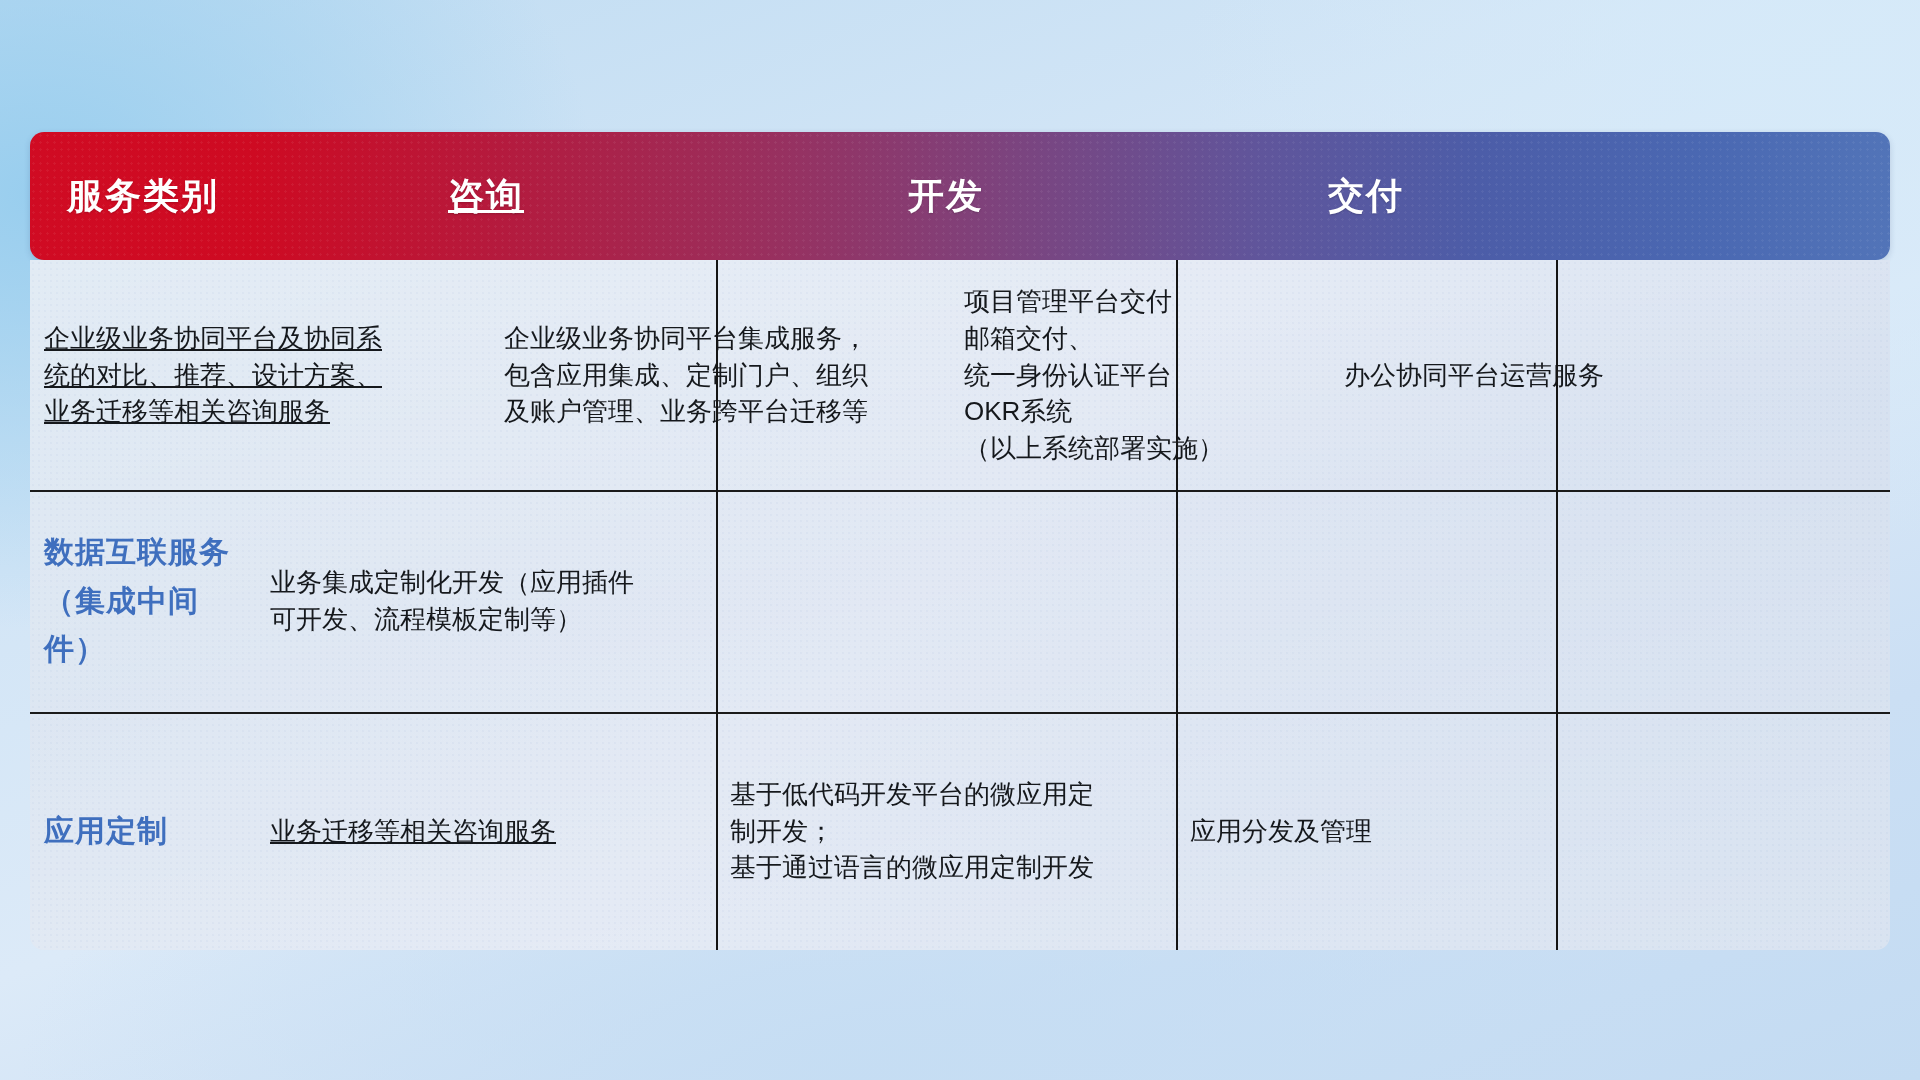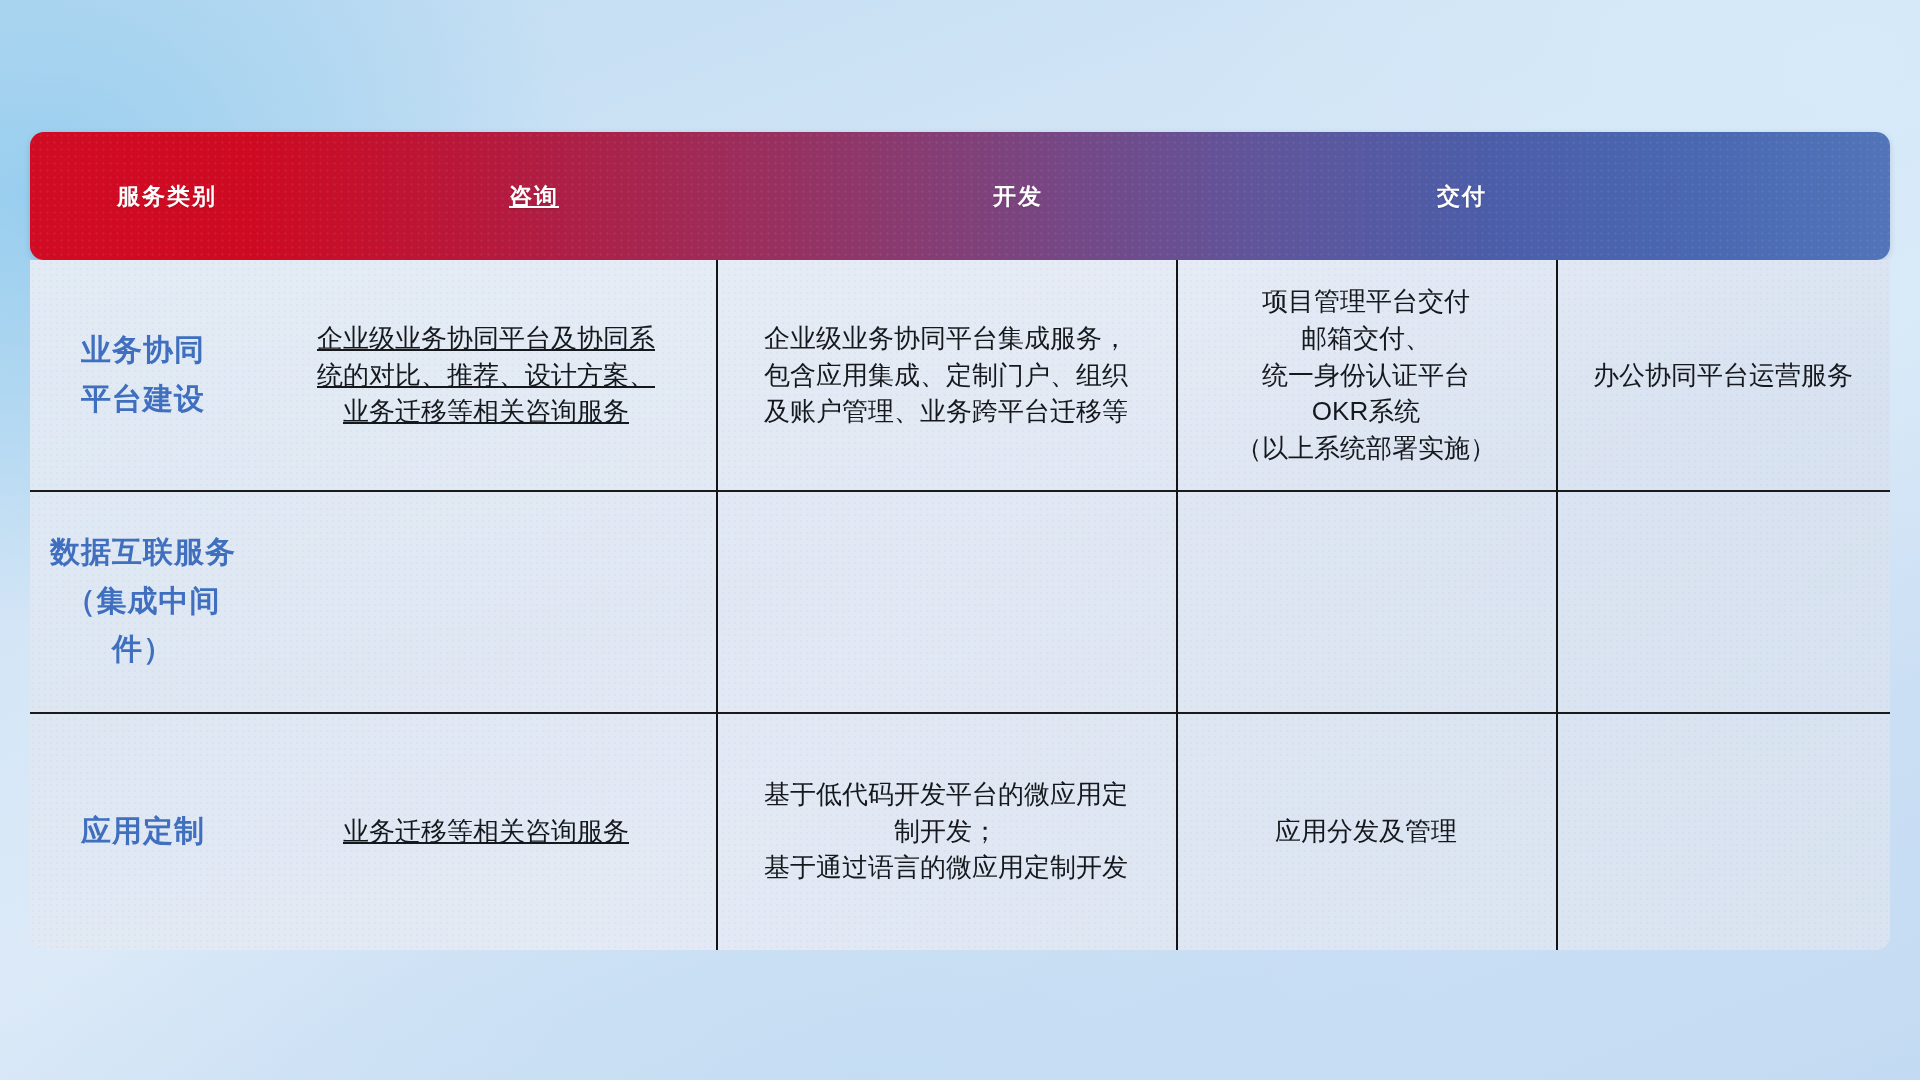--- a/index.html
+++ b/index.html
@@ -59,26 +59,25 @@
     inset:0;
     background-image: radial-gradient(rgba(255,255,255,0.10) 1px, transparent 1.2px);
     background-size: 7px 7px;
     opacity:0.55;
     pointer-events:none;
   }
   .th {
     position: relative;
     z-index: 2;
     color: #ffffff;
-    font-size: 23px;
+    font-size: 36px;
     font-weight: bold;
     letter-spacing: 2px;
     text-align: center;
     text-shadow: 0 1px 2px rgba(0,0,0,0.18);
-    margin-left: 24px;
   }
 
   
   .tbody {
     position: relative;
     height: 690px;
     border-bottom-left-radius: 14px;
     border-bottom-right-radius: 14px;
     overflow: hidden;
     background:
@@ -122,21 +121,21 @@
     width: 2px;
     background: #141414;
     z-index: 4;
   }
 
   .cell {
     position: relative;
     z-index: 2;
     box-sizing: border-box;
     padding: 6px 14px;
-    text-align: center;
+    text-align: left;
     color: #15181c;
     font-size: 26px;
     line-height: 1.42;
     white-space: pre-line;
   }
   .cell-cat {
     color: #3f6fbe;
     font-weight: bold;
     font-size: 30px;
     line-height: 1.62;
@@ -164,41 +163,41 @@
       <div class="th c4">交付</div>
     </div>
 
     <div class="tbody">
 
       <div class="vsep" style="left:686px;"></div>
       <div class="vsep" style="left:1146px;"></div>
       <div class="vsep" style="left:1526px;"></div>
 
       <div class="row row-1">
-        <div class="cell cell-cat c1">业务协同
-平台建设</div>
         <div class="cell c2">企业级业务协同平台及协同系
 统的对比、推荐、设计方案、
 业务迁移等相关咨询服务</div>
         <div class="cell c3">企业级业务协同平台集成服务，
 包含应用集成、定制门户、组织
 及账户管理、业务跨平台迁移等</div>
         <div class="cell c4">项目管理平台交付
 邮箱交付、
 统一身份认证平台
 OKR系统
 （以上系统部署实施）</div>
         <div class="cell c5">办公协同平台运营服务</div>
       </div>
 
       <div class="hsep" style="top:230px;"></div>
 
       <div class="row row-2">
         <div class="cell cell-cat c1">数据互联服务
 （集成中间件）</div>
+        <div class="cell c3">业务集成定制化开发（应用插件
+可开发、流程模板定制等）</div>
         <div class="cell c4"></div>
         <div class="cell c5"></div>
       </div>
 
       <div class="hsep" style="top:452px;"></div>
 
       <div class="row row-3">
         <div class="cell cell-cat c1">应用定制</div>
         <div class="cell c2">业务迁移等相关咨询服务</div>
         <div class="cell c3">基于低代码开发平台的微应用定

